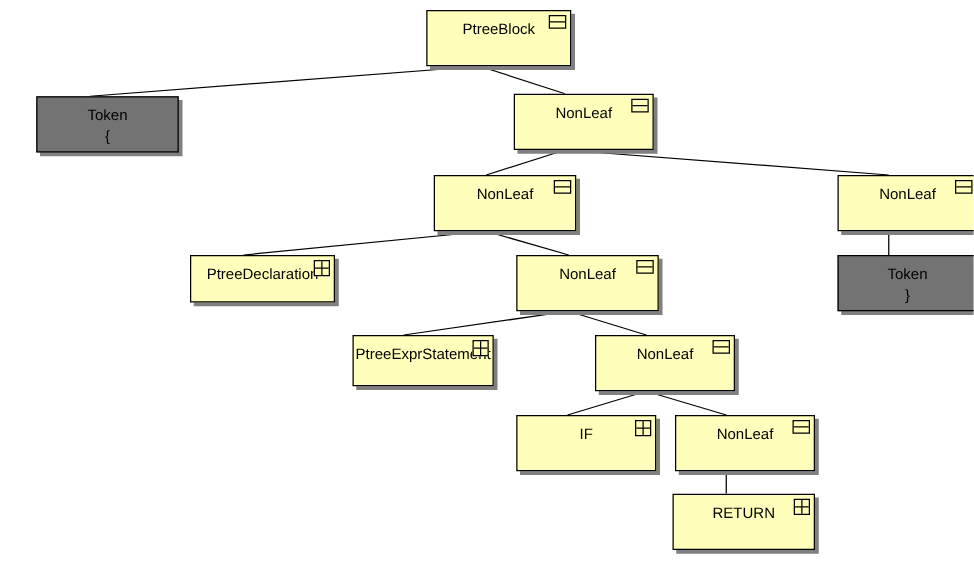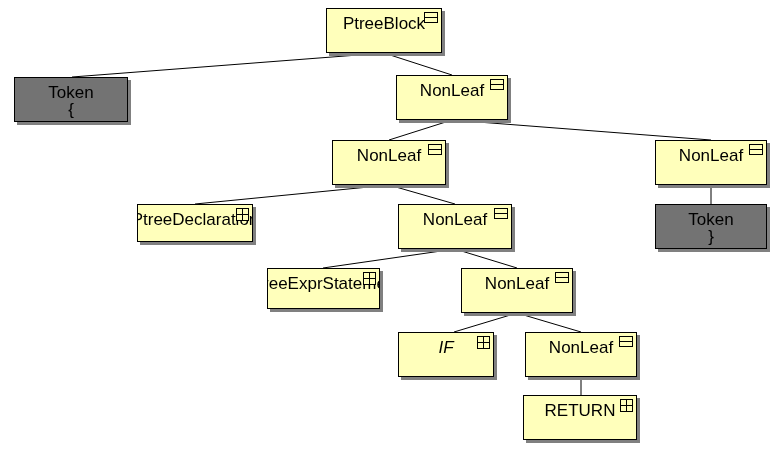--- a/index.html
+++ b/index.html
@@ -24,26 +24,27 @@
     width: 779px;
     height: 461px;
     pointer-events: none;
   }
   .node {
     position: absolute;
     box-sizing: border-box;
     border: 1px solid #000000;
     background: #ffffbb;
     box-shadow: 3px 3px 0 0 #808080;
-    font-size: 17px;
+    font-size: 12px;
     color: #000000;
     line-height: 15px;
     text-align: center;
     overflow: visible;
     white-space: nowrap;
+    margin-left: 15px;
   }
   .node.green {
     background: #737373;
   }
   .node .label {
     position: absolute;
     left: 50%;
     transform: translateX(-50%);
     top: 7px;
     white-space: nowrap;
@@ -179,21 +180,21 @@
           <div class="label">PtreeExprStatement</div>
         </div>
         <div class="icon grid4"></div>
       </div>
       <div class="node" style="left: 461px; top: 268px; width: 112px; height: 45px;">
         <div class="clip">
           <div class="label">NonLeaf</div>
         </div>
         <div class="icon split-h"></div>
       </div>
-      <div class="node" style="left: 398px; top: 332px; width: 96px; height: 45px; font-style: italic;">
+      <div class="node" style="left: 398px; top: 332px; width: 112px; height: 45px;">
         <div class="clip">
           <div class="label">IF</div>
         </div>
         <div class="icon grid4"></div>
       </div>
       <div class="node" style="left: 525px; top: 332px; width: 112px; height: 45px;">
         <div class="clip">
           <div class="label">NonLeaf</div>
         </div>
         <div class="icon split-h"></div>

